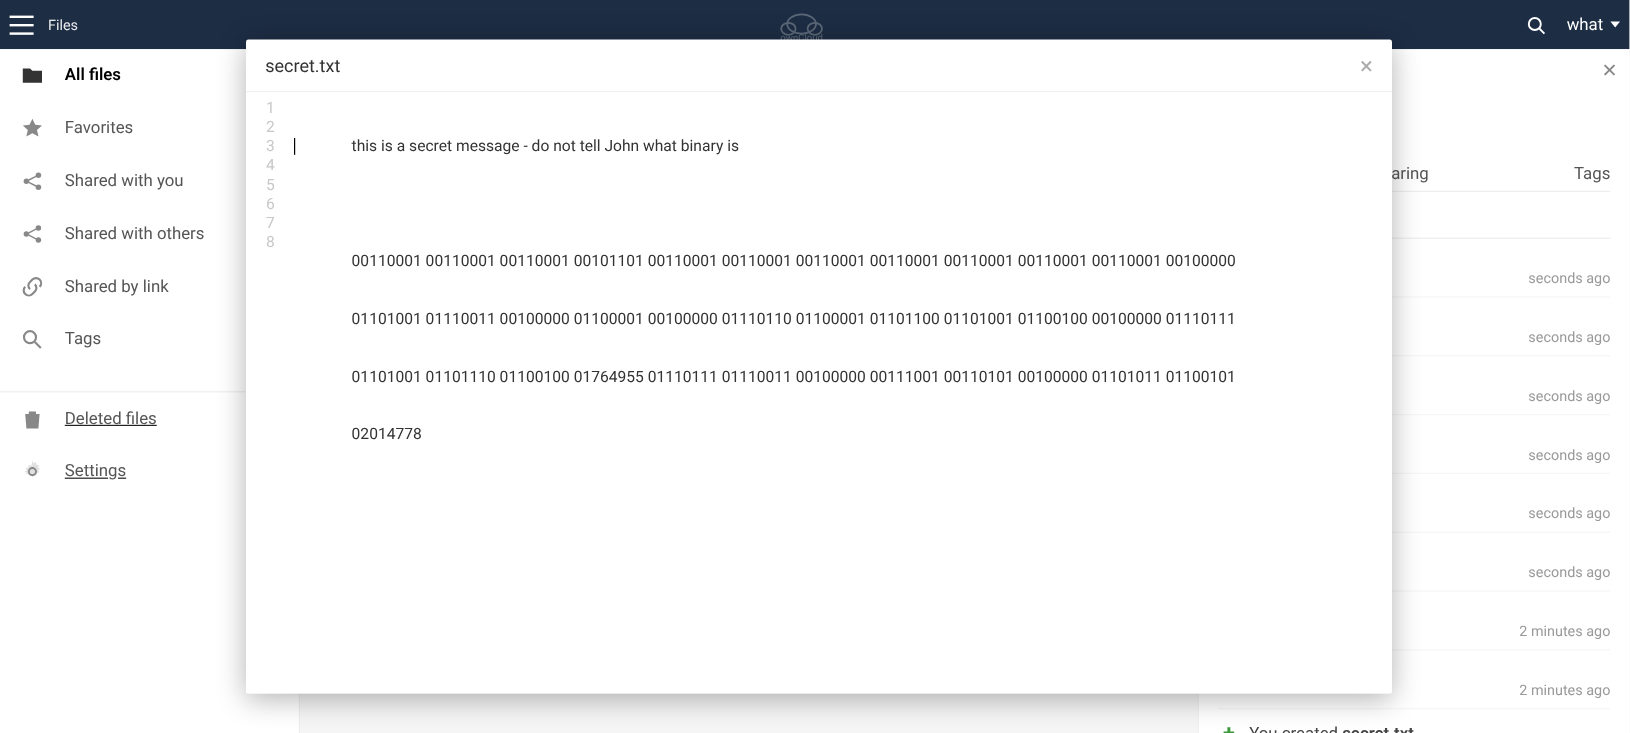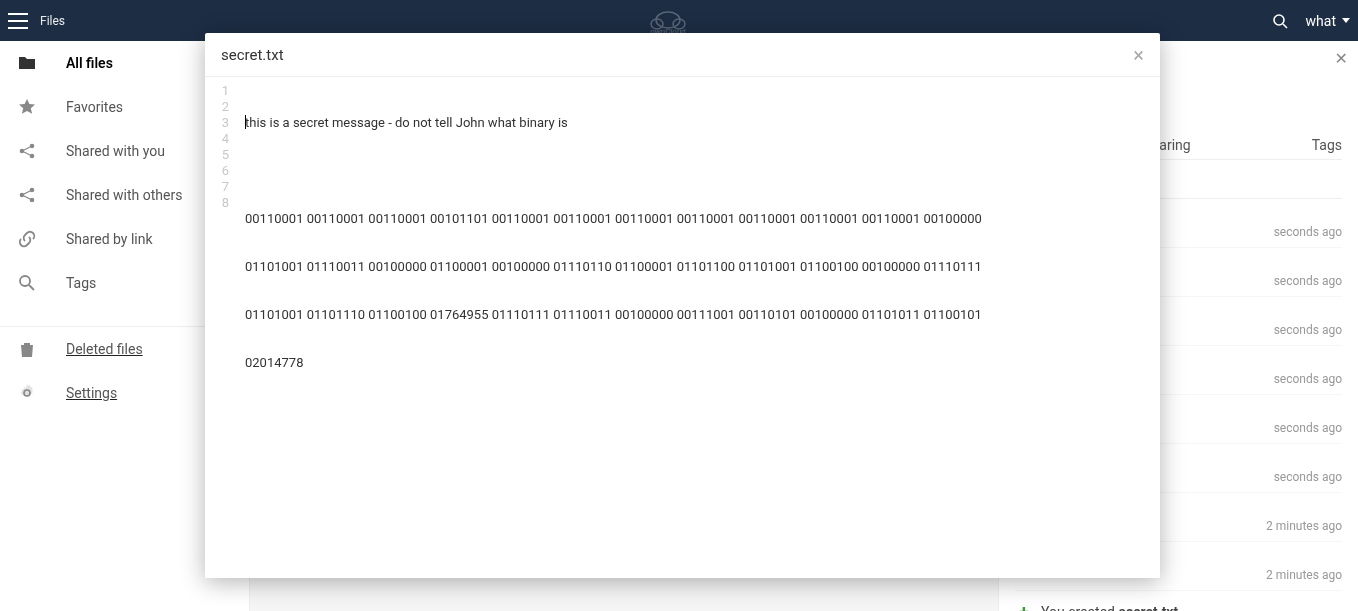--- a/index.html
+++ b/index.html
@@ -12,21 +12,21 @@
     .app-name { font-size: 12px; color: #fff; opacity: 0.9; }
     .logo { flex: 1; display:flex; justify-content:center; }
     .logo svg { opacity: 0.5; }
     .search-icon { margin-right: 18px; }
     .user-menu { display:flex; align-items:center; color:#fff; font-size:14px; cursor:pointer; }
     .caret { width:0; height:0; border-left:4px solid transparent; border-right:4px solid transparent; border-top:5px solid #fff; margin-left:6px; }
 
     
     .sidebar { position:absolute; left:0; top:41px; bottom:0; width:250px; background:#fff; border-right:1px solid #eee; display:flex; flex-direction:column; }
     .sidebar ul { list-style:none; flex:1; }
-    .sidebar li { display:flex; align-items:center; height:44px; padding:0 16px; font-size:14px; color:#555; cursor:pointer;gap:12px; }
+    .sidebar li { display:flex; align-items:center; height:44px; padding:0 16px; font-size:14px; color:#555; cursor:pointer; }
     .sidebar li.active { font-weight:600; color:#000; }
     .sidebar li .nav-icon { width:22px; height:22px; margin-right:16px; display:flex; align-items:center; justify-content:center; color:#888; }
     .sidebar li.active .nav-icon { color:#333; }
     .sidebar-bottom { border-top:1px solid #eee;text-decoration:underline; }
     .sidebar-bottom li { color:#555; }
 
     
     .details { position:absolute; right:0; top:41px; bottom:0; width:360px; background:#fff; border-left:1px solid #eee; padding:10px 16px; }
     .details .close-x { position:absolute; top:8px; right:10px; font-size:16px; color:#888; cursor:pointer; }
     .details .file-meta { display:flex; align-items:center; gap:10px; margin-bottom:8px; margin-top:26px;}
@@ -45,21 +45,21 @@
     .created-row .bold { font-weight:600; }
 
     
     .modal { position:absolute; left:205px; top:33px; width:955px; height:545px; background:#fff; border-radius:2px; box-shadow:0 4px 24px rgba(0,0,0,0.3); display:flex; flex-direction:column; overflow:hidden;}
     .modal-header { height:44px; border-bottom:1px solid #eee; display:flex; align-items:center; padding:0 16px; font-size:15px; color:#333; }
     .modal-header .close { margin-left:auto; font-size:20px; color:#aaa; cursor:pointer; line-height:1; }
     .editor { flex:1; display:flex; font-family: "Menlo", "Consolas", monospace; font-size:13px; line-height:16px; overflow:hidden; background:#fff;}
     .gutter { background:#fff; padding:6px 8px 6px 14px; text-align:right; color:#c8c8c8; user-select:none; width:32px;}
     .gutter div { height:16px; }
     .code { padding:6px 8px; white-space:pre; color:#333; flex:1; overflow:hidden; position:relative;}
-    .code div { height:16px; }
+    .code div { height:16px;margin-left:48px; }
     .code .cursor-line::before { content:""; position:absolute; left:8px; width:1px; height:14px; background:#000; }
 
     svg { display:block; }
   </style>
 </head>
 <body>
 
 <div class="header">
   <div class="menu-icon">
       <span></span>

